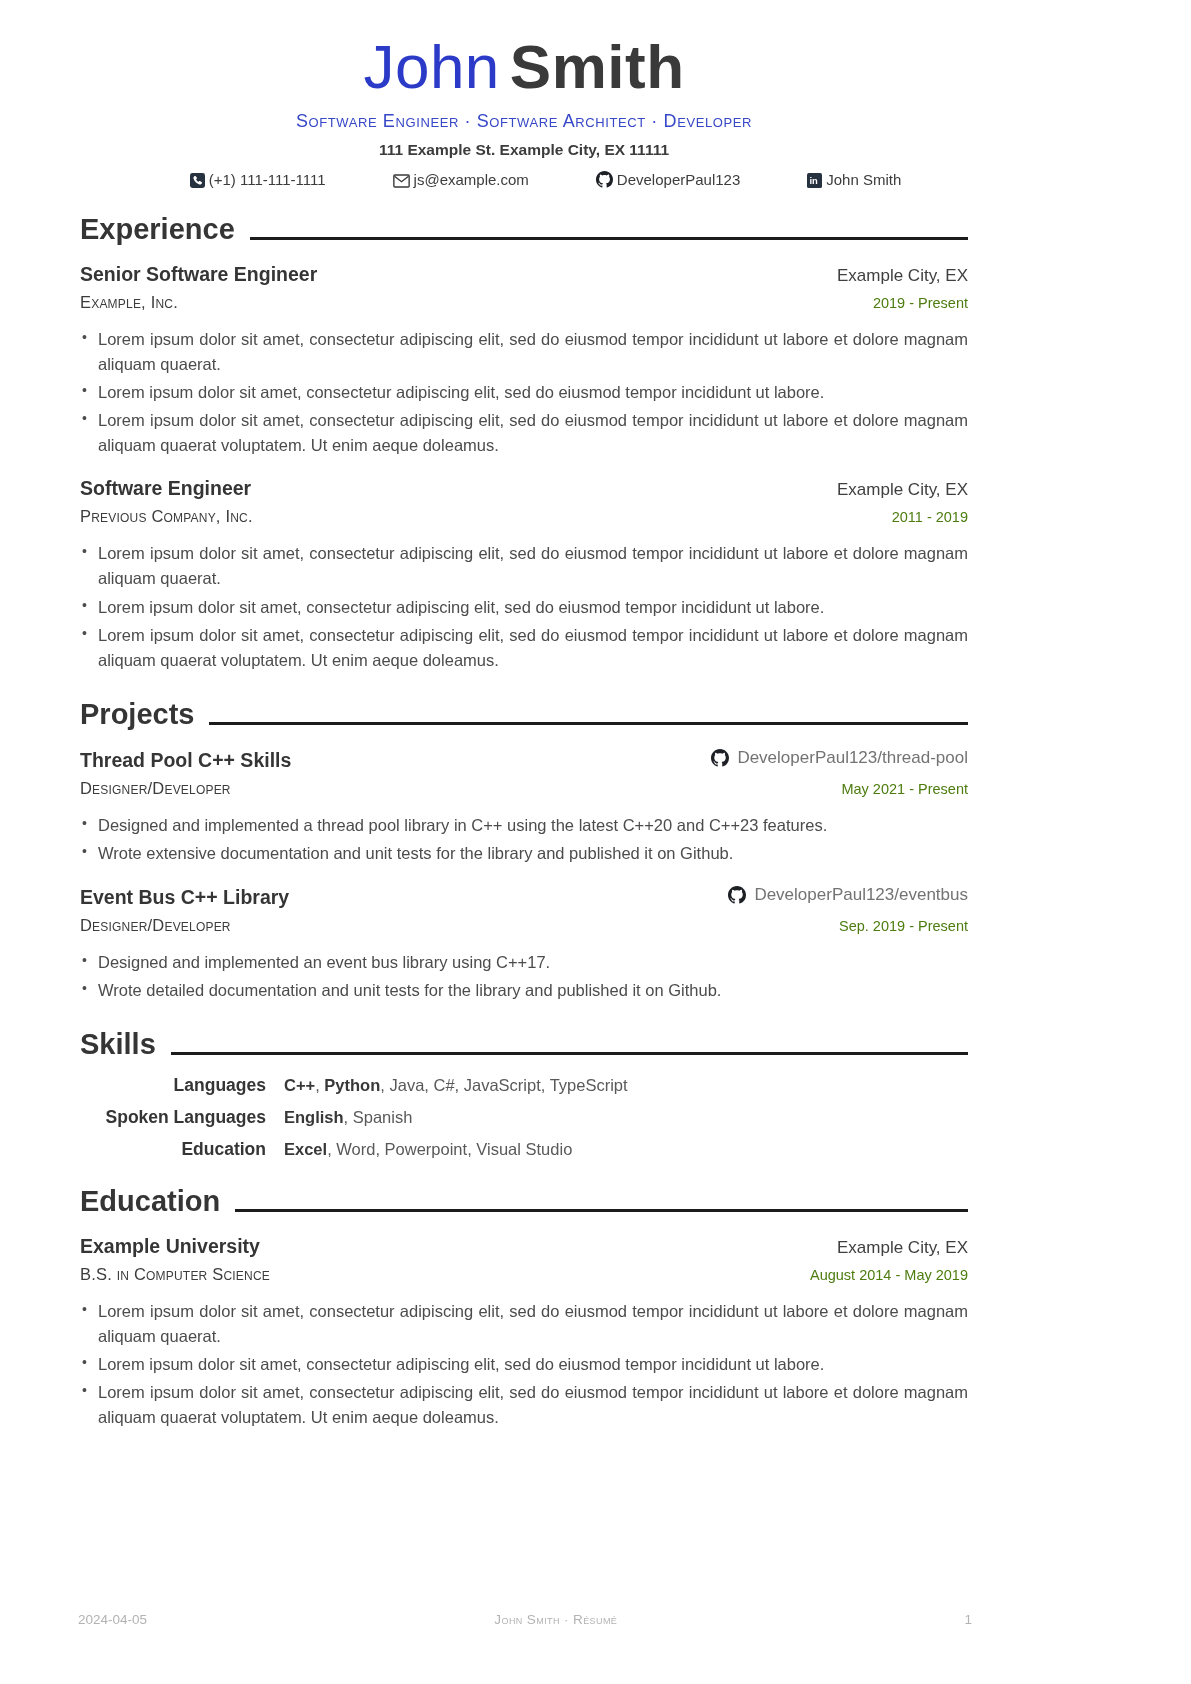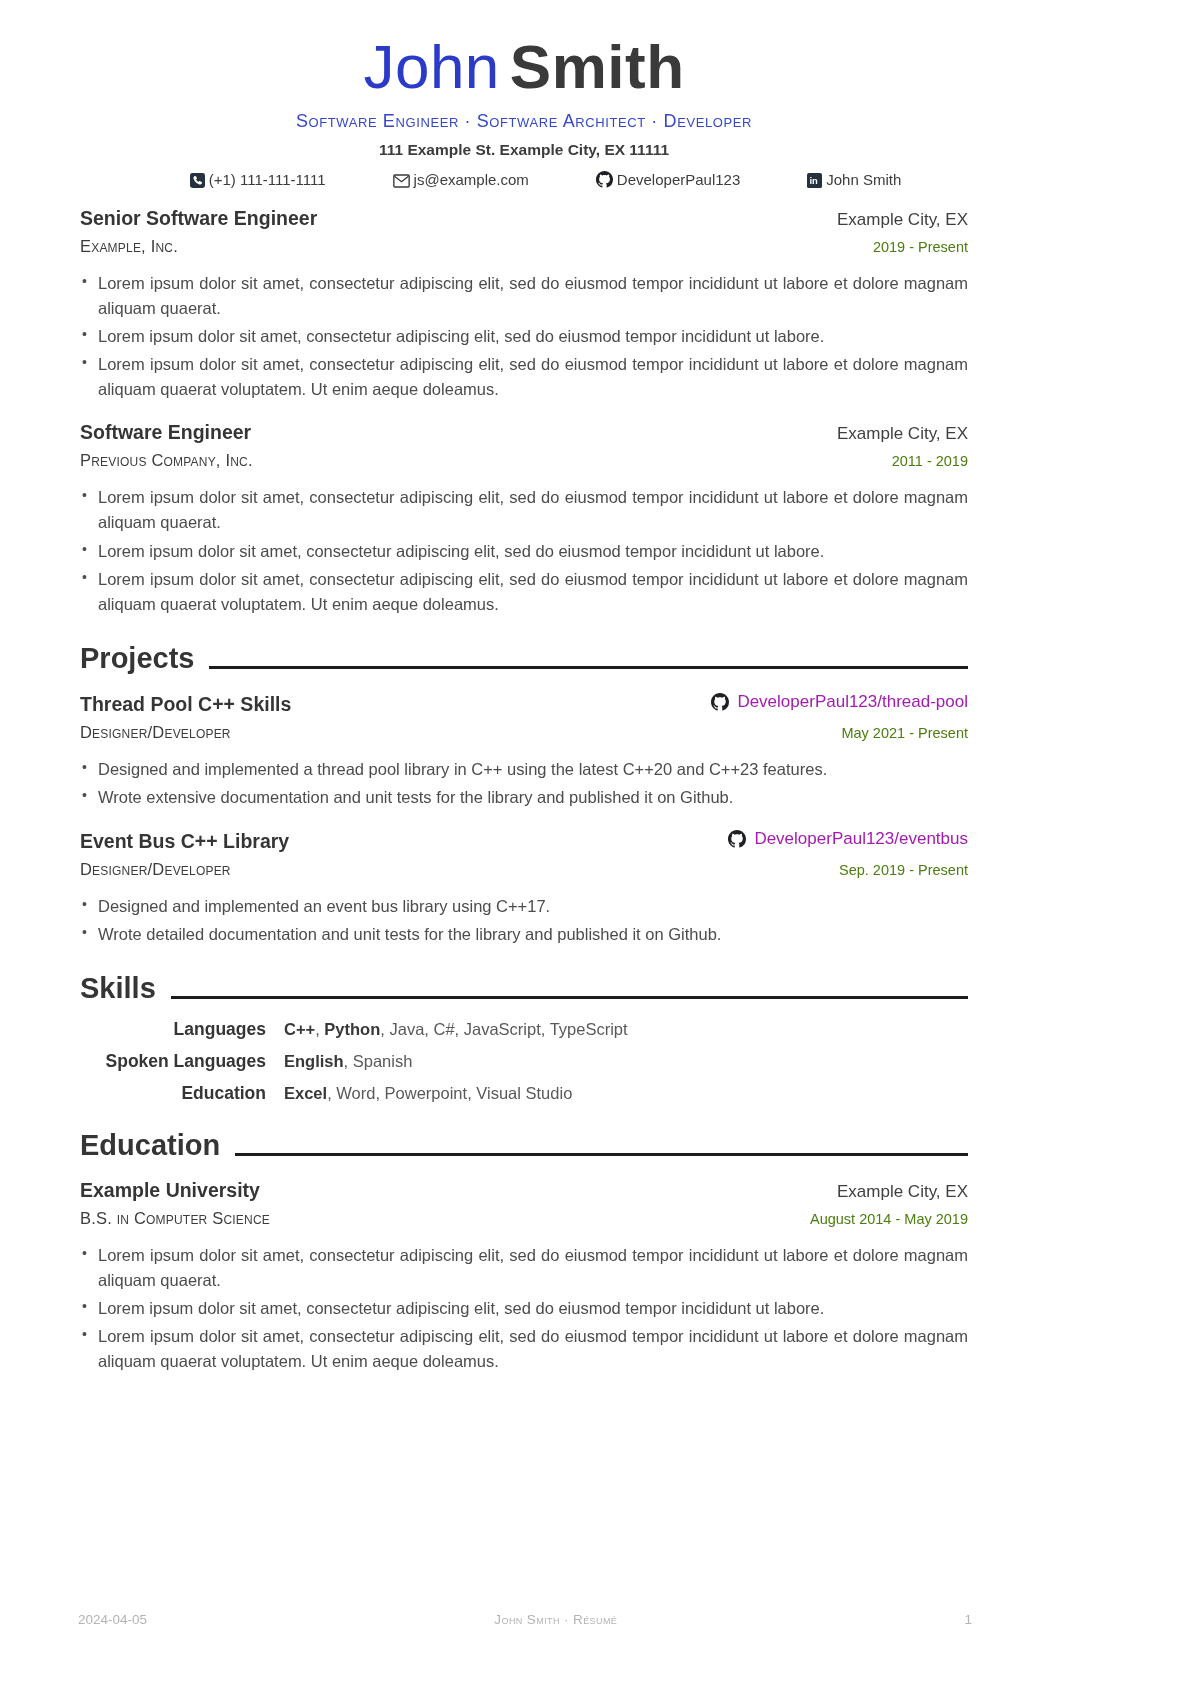--- a/index.html
+++ b/index.html
@@ -29,21 +29,21 @@
 
   
   .sec-head { display: flex; align-items: flex-end; gap: 15px; margin-top: 27px; }
   .sec-head h2 { margin: 0; font-size: 29px; font-weight: 700; color: #353535; white-space: nowrap; line-height: 1; }
   .sec-rule { flex: 1; border-bottom: 3.5px solid #1c1c1c; margin-bottom: 4px; }
 
   .entry { margin-top: 19px; }
   .row1 { display: flex; justify-content: space-between; align-items: baseline; }
   .row1 h3 { margin: 0; font-size: 19.5px; font-weight: 700; color: #353535; }
   .loc { font-size: 17px; color: #3f3f3f; }
-  .repo { display: flex; align-items: center; gap: 8px; font-size: 17px; color: #a21caf; text-decoration: none; }
+  .repo { display: flex; align-items: center; gap: 8px; font-size: 17px; color: #737373; text-decoration: none; }
   .row2 { display: flex; justify-content: space-between; align-items: baseline; margin-top: 7px; }
   .sc { font-variant: small-caps; font-size: 16.5px; color: #3c3c3c; letter-spacing: 0.2px; }
   .date { font-size: 14.5px; color: #4d7c0f; }
 
   ul.bullets { list-style: none; margin: 15px 0 0 0; padding: 0; }
   ul.bullets li {
     position: relative; padding-left: 18px; margin-bottom: 3px;
     font-size: 16.5px; line-height: 1.52; color: #4c4c4c;
     text-align: justify; hyphens: manual;
   }
@@ -115,20 +115,24 @@
                 <rect x="0" y="0" width="16" height="16" rx="2" fill="#273240"></rect>
                 <text x="2.6" y="12" font-family="Liberation Sans, sans-serif" font-size="10" font-weight="bold" fill="#ffffff">in</text>
               </svg>
           </span>
           <span>John Smith</span>
         </span>
       </div>
     </header>
 
     <section>
+      <div class="sec-head">
+        <h2>Experience</h2>
+        <div class="sec-rule"></div>
+      </div>
 
       <article class="entry">
         <div class="row1">
           <h3>Senior Software Engineer</h3>
           <span class="loc">Example City, EX</span>
         </div>
         <div class="row2">
           <span class="sc">Example, Inc.</span>
           <span class="date">2019 - Present</span>
         </div>

